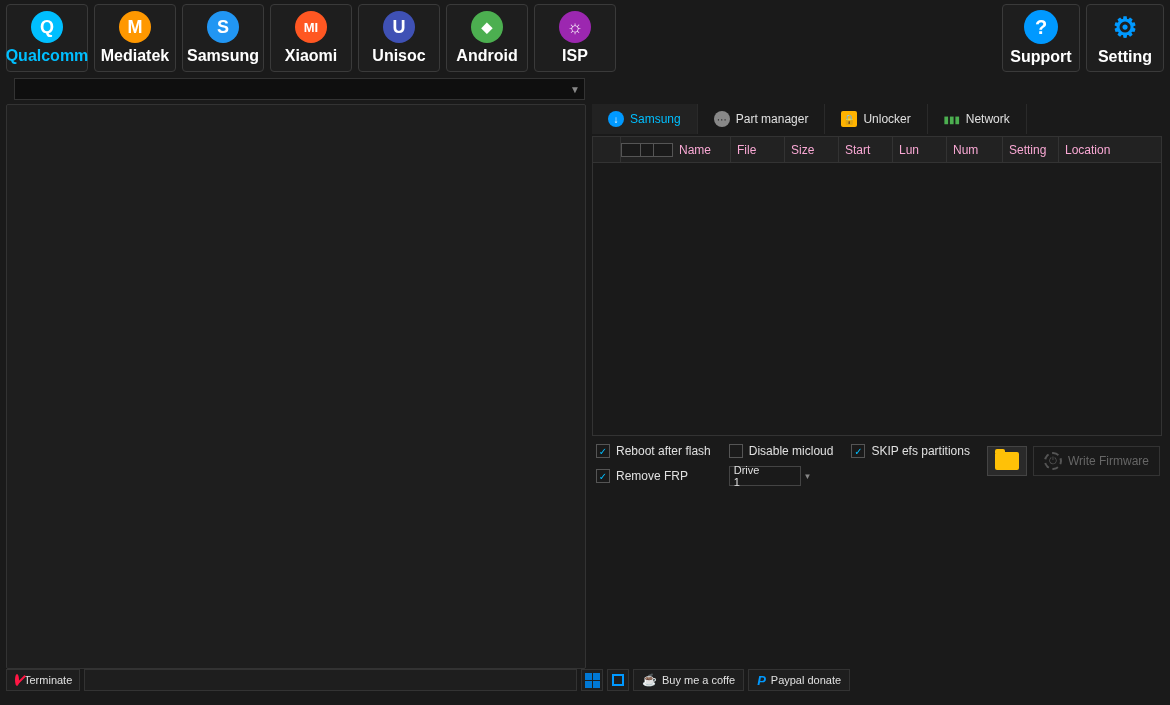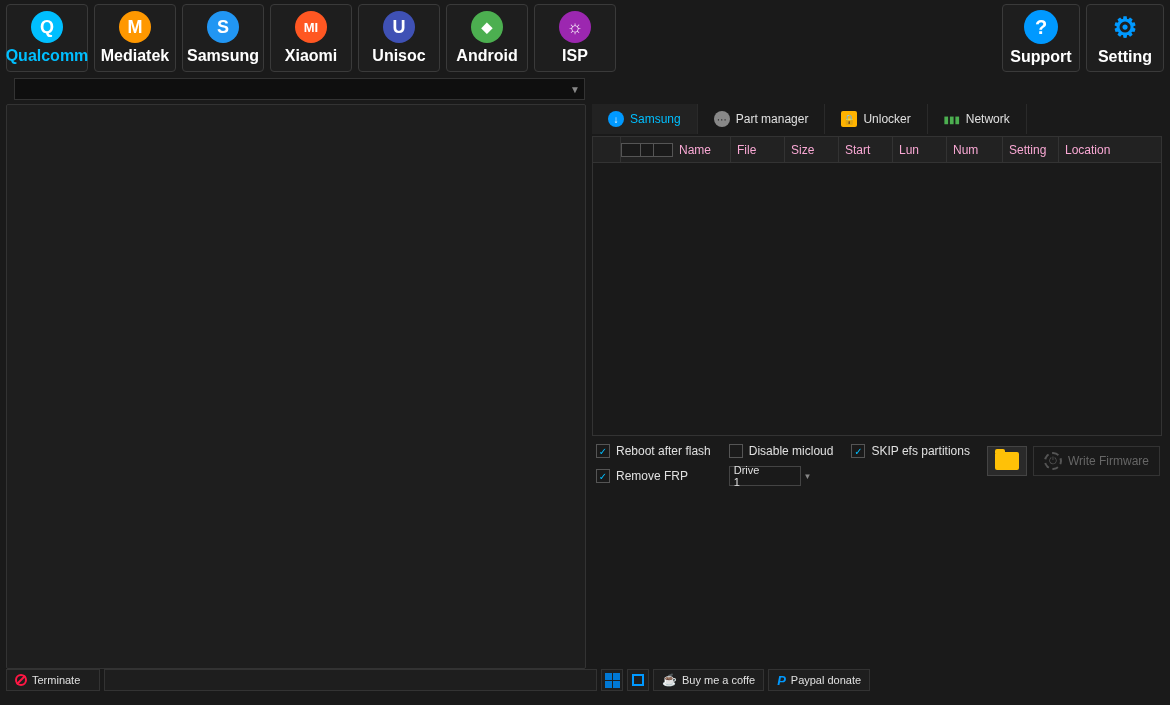--- a/index.html
+++ b/index.html
@@ -207,21 +207,21 @@
   gap: 4px;
 }
 .sb-item {
   background: #1e1e1e;
   border: 1px solid #333;
   display: flex; align-items: center;
   padding: 0 8px;
   gap: 5px;
   font-size: 11px;
 }
-.sb-terminate { width: 94px; cursor: pointer; }
+.sb-terminate { width: 74px; cursor: pointer; }
 .sb-input { flex: 0 0 493px; }
 .sb-winlogo { width: 22px; justify-content: center; padding: 0; cursor: pointer; }
 .sb-os { flex: 1; justify-content: center; color: #ccc; }
 .sb-sq { width: 22px; justify-content: center; padding: 0; cursor: pointer; }
 .sb-link { cursor: pointer; }
 
 .stop-icon {
   width: 12px; height: 12px;
   border: 2px solid #ff1744;
   border-radius: 50%;

